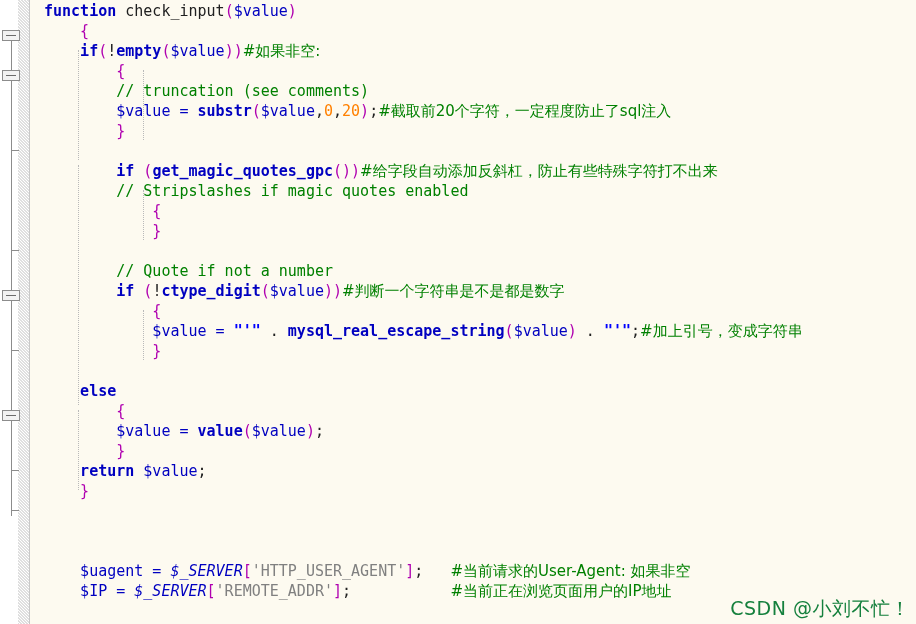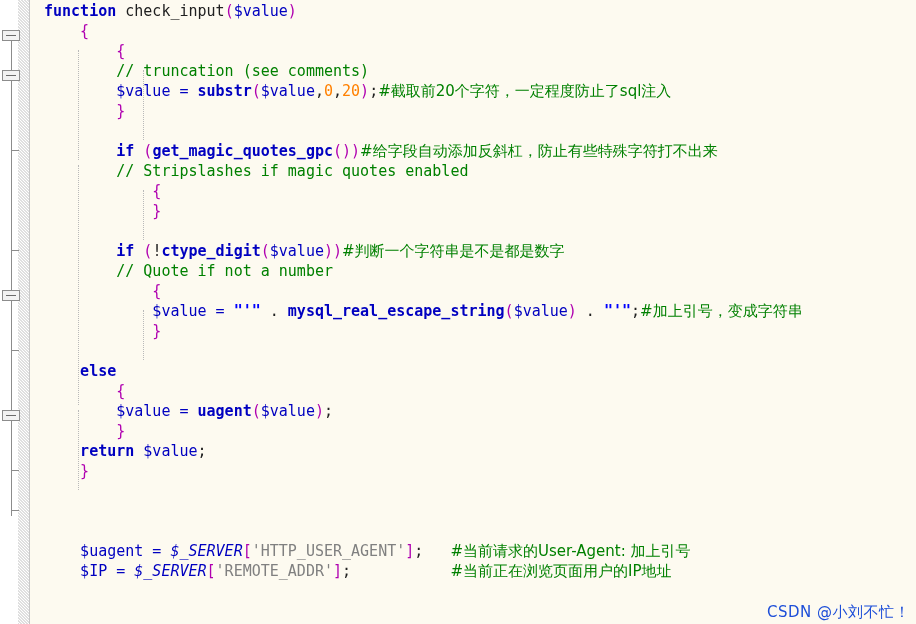--- a/index.html
+++ b/index.html
@@ -125,22 +125,22 @@
 
   
   .cjk { font-family: "DejaVu Sans", "Liberation Sans", sans-serif; }
 
   
   .watermark {
     position: absolute;
     right: 6px;
     bottom: 2px;
     font-family: "DejaVu Sans", "Liberation Sans", sans-serif;
-    font-size: 15px;
-    color: #1d4ed8;
+    font-size: 19px;
+    color: #15803d;
     letter-spacing: 0.5px;
     white-space: nowrap;
     pointer-events: none;
   }
 </style>
 </head>
 <body>
 
 <div id="app">
 
@@ -176,20 +176,21 @@
     <div class="indent-guide" style="left:113px; top:70px;  height:70px;"></div>
     <div class="indent-guide" style="left:113px; top:190px; height:50px;"></div>
     <div class="indent-guide" style="left:113px; top:310px; height:50px;"></div>
 
     <div class="code-lines">
 
       <div class="line"><span class="line-inner"><span class="kw">function</span><span class="id"> check_input</span><span class="paren">(</span><span class="var">$value</span><span class="paren">)</span></span></div>
 
       <div class="line"><span class="line-inner"><span class="brace">    {</span></span></div>
 
+      <div class="line"><span class="line-inner"><span class="kw">    if</span><span class="paren">(</span><span class="op">!</span><span class="fn">empty</span><span class="paren">(</span><span class="var">$value</span><span class="paren">))</span><span class="hash cjk">#如果非空:</span></span></div>
 
       <div class="line"><span class="line-inner"><span class="brace">        {</span></span></div>
 
       <div class="line"><span class="line-inner"><span class="cmt">        // truncation (see comments)</span></span></div>
 
       <div class="line"><span class="line-inner"><span class="var">        $value = </span><span class="fn">substr</span><span class="paren">(</span><span class="var">$value</span><span class="op">,</span><span class="num">0</span><span class="op">,</span><span class="num">20</span><span class="paren">)</span><span class="op">;</span><span class="hash cjk">#截取前20个字符，一定程度防止了sql注入</span></span></div>
 
       <div class="line"><span class="line-inner"><span class="brace">        }</span></span></div>
 
       <div class="line"><span class="line-inner">&nbsp;</span></div>
@@ -198,49 +199,49 @@
 
       <div class="line"><span class="line-inner"><span class="cmt">        // Stripslashes if magic quotes enabled</span></span></div>
 
       <div class="line"><span class="line-inner"><span class="brace">            {</span></span></div>
 
 
       <div class="line"><span class="line-inner"><span class="brace">            }</span></span></div>
 
       <div class="line"><span class="line-inner">&nbsp;</span></div>
 
+      <div class="line"><span class="line-inner"><span class="cmt">        // Quote if not a number</span></span></div>
+
       <div class="line"><span class="line-inner"><span class="kw">        if </span><span class="paren">(</span><span class="op">!</span><span class="fn">ctype_digit</span><span class="paren">(</span><span class="var">$value</span><span class="paren">))</span><span class="hash cjk">#判断一个字符串是不是都是数字</span></span></div>
 
-      <div class="line"><span class="line-inner"><span class="cmt">        // Quote if not a number</span></span></div>
-
       <div class="line"><span class="line-inner"><span class="brace">            {</span></span></div>
 
       <div class="line"><span class="line-inner"><span class="var">            $value = </span><span class="strq">"'"</span><span class="op"> . </span><span class="fn">mysql_real_escape_string</span><span class="paren">(</span><span class="var">$value</span><span class="paren">)</span><span class="op"> . </span><span class="strq">"'"</span><span class="op">;</span><span class="hash cjk">#加上引号，变成字符串</span></span></div>
 
       <div class="line"><span class="line-inner"><span class="brace">            }</span></span></div>
 
       <div class="line"><span class="line-inner">&nbsp;</span></div>
 
       <div class="line"><span class="line-inner"><span class="kw">    else</span></span></div>
 
       <div class="line"><span class="line-inner"><span class="brace">        {</span></span></div>
 
-      <div class="line"><span class="line-inner"><span class="var">        $value = </span><span class="fn">uagent</span><span class="paren">(</span><span class="var">$value</span><span class="paren">)</span><span class="op">;</span></span></div>
+      <div class="line"><span class="line-inner"><span class="var">        $value = </span><span class="fn">value</span><span class="paren">(</span><span class="var">$value</span><span class="paren">)</span><span class="op">;</span></span></div>
 
       <div class="line"><span class="line-inner"><span class="brace">        }</span></span></div>
 
       <div class="line"><span class="line-inner"><span class="kw">    return</span><span class="var"> $value</span><span class="op">;</span></span></div>
 
       <div class="line"><span class="line-inner"><span class="brace">    }</span></span></div>
 
       <div class="line"><span class="line-inner">&nbsp;</span></div>
       <div class="line"><span class="line-inner">&nbsp;</span></div>
       <div class="line"><span class="line-inner">&nbsp;</span></div>
 
-      <div class="line"><span class="line-inner"><span class="var">    $uagent = </span><span class="sv">$_SERVER</span><span class="paren">[</span><span class="sstr">'HTTP_USER_AGENT'</span><span class="paren">]</span><span class="op">;</span><span class="op">   </span><span class="hash cjk">#当前请求的User-Agent: 加上引号</span></span></div>
+      <div class="line"><span class="line-inner"><span class="var">    $uagent = </span><span class="sv">$_SERVER</span><span class="paren">[</span><span class="sstr">'HTTP_USER_AGENT'</span><span class="paren">]</span><span class="op">;</span><span class="op">   </span><span class="hash cjk">#当前请求的User-Agent: 如果非空</span></span></div>
 
       <div class="line"><span class="line-inner"><span class="var">    $IP = </span><span class="sv">$_SERVER</span><span class="paren">[</span><span class="sstr">'REMOTE_ADDR'</span><span class="paren">]</span><span class="op">;</span><span class="op">           </span><span class="hash cjk">#当前正在浏览页面用户的IP地址</span></span></div>
 
     </div>
   </div>
 
   <div class="watermark">CSDN @小刘不忙！</div>
 
 </div>
 

